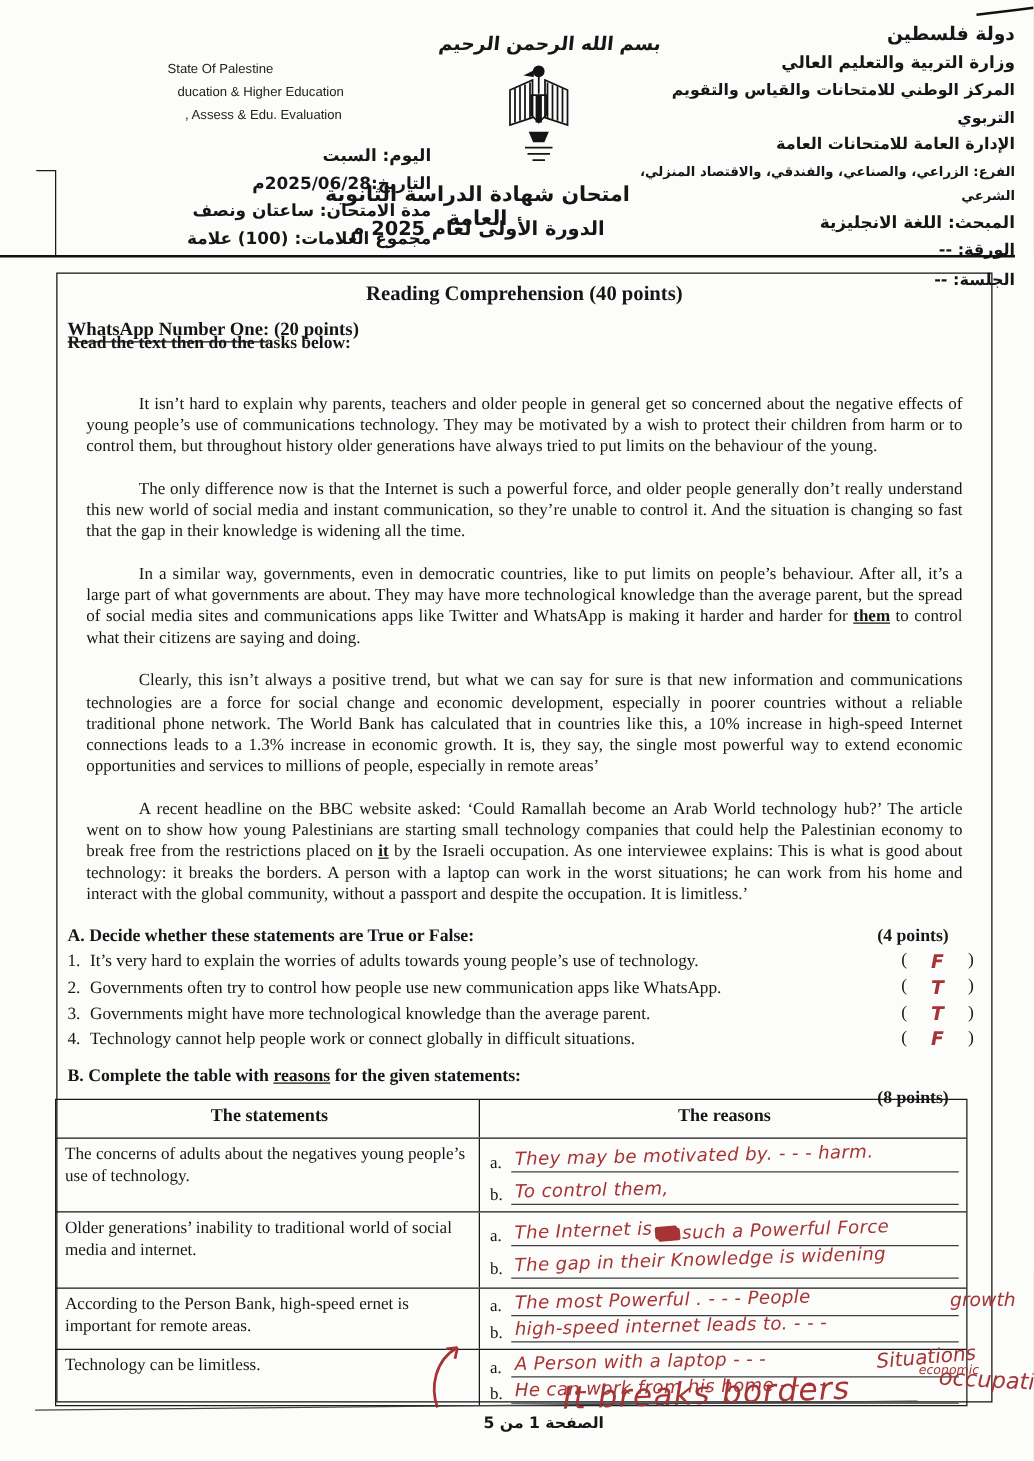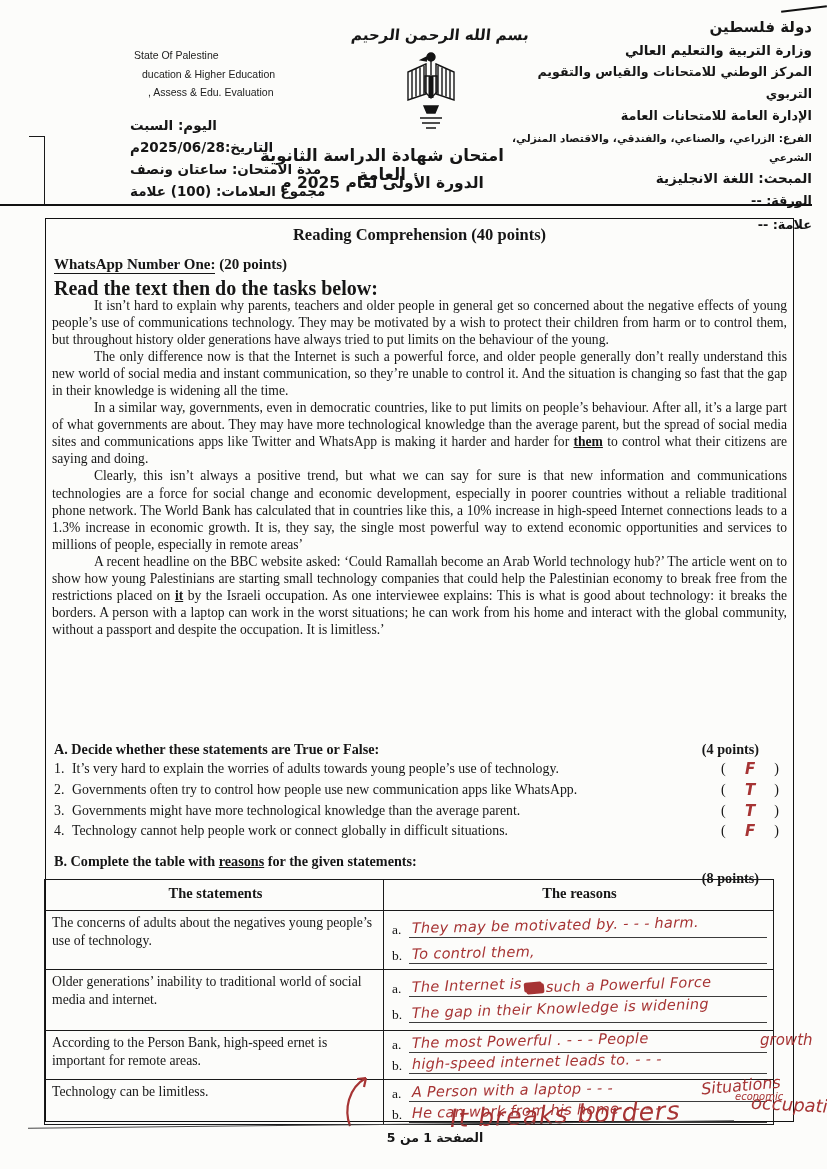--- a/index.html
+++ b/index.html
@@ -9,21 +9,21 @@
   .b{font-weight:bold;}
   .ar{font-family:"DejaVu Sans",sans-serif;font-weight:bold;}
   
   .en-head{left:100px;top:22px;width:255px;font-family:"Liberation Sans",sans-serif;
            font-weight:normal;font-size:10.5px;line-height:18.5px;color:#222;margin-top:24px;}
   .en-head div:nth-child(1){margin-left:34px;}
   .en-head div:nth-child(2){margin-left:42px;}
   .en-head div:nth-child(3){margin-left:48px;}
   .en-head div:nth-child(4){margin-left:6px;font-style:italic;}
   
-  .exam-info{left:130px;top:114px;width:215px;text-align:left;font-size:13.5px;line-height:22px;}
+  .exam-info{left:130px;top:114px;width:215px;text-align:right;font-size:13.5px;line-height:22px;}
   .vline{left:44px;top:136px;height:69px;width:0;border-left:1.6px solid #1a1a1a;}
   .hstub{left:29px;top:136px;width:15px;height:0;border-top:1.6px solid #1a1a1a;}
   
   .basmala{left:345px;top:26px;width:190px;text-align:center;font-size:15px;transform:skewX(-6deg);}
   .emblem{left:402px;top:50px;}
   .ctitle1{left:248px;top:146px;width:268px;text-align:center;font-size:16.5px;}
   .ctitle2{left:248px;top:174px;width:268px;text-align:center;font-size:15.5px;}
   
   .gov{left:500px;top:16px;width:312px;}
   .gov .ctr{}
@@ -35,23 +35,23 @@
   .gv5{font-size:10.6px;line-height:19px;margin-top:2px;}
   .gv6{font-size:13.5px;line-height:22px;}
   .gv7{font-size:12.8px;line-height:24px;}
   .corner-diag{left:781px;top:8px;width:46px;height:0;border-top:2.4px solid #111;transform:rotate(-7deg);}
   .head-rule{left:0;top:204px;width:812px;height:2.4px;background:#111;}
   
   .mainbox{left:45px;top:218px;width:747px;height:902px;border:1.6px solid #111;}
   .rc-title{left:0;top:6px;width:100%;text-align:center;font-size:16.5px;}
   .q1{left:8px;top:37px;font-size:15px;}
   .q1 .u{border-bottom:1.6px solid #161616;padding-bottom:1px;}
-  .instr{left:8px;top:58px;font-size:20px;}
+  .instr{left:8px;top:48px;font-size:14px;}
   .passage{left:6px;top:78px;width:735px;font-size:13.6px;line-height:17.05px;text-align:justify;}
-  .passage p{margin:0;text-indent:42px;}
+  .passage p{margin:17px;text-indent:42px;}
   .emu{font-weight:bold;text-decoration:underline;}
   
   .taskA{left:8px;top:521px;width:729px;}
   .ta-head{display:flex;font-size:14.2px;font-weight:bold;line-height:19px;}
   .ta-head .pts{margin-left:auto;margin-right:24px;}
   .ta-item{display:flex;font-size:13.8px;line-height:20.8px;}
   .ta-item .num{width:18px;}
   .ta-item .txt{flex:1;}
   .ansgrp{width:58px;display:flex;justify-content:space-between;align-items:center;margin-right:4px;font-size:14px;}
   
@@ -126,21 +126,21 @@
   <div class="abs ctitle2 ar" dir="rtl">الدورة الأولى لعام 2025 م</div>
 
   <div class="abs gov ar" dir="rtl">
     <div class="ctr gv1">دولة فلسطين</div>
     <div class="ctr gv2">وزارة التربية والتعليم العالي</div>
     <div class="ctr gv3">المركز الوطني للامتحانات والقياس والتقويم التربوي</div>
     <div class="ctr gv4">الإدارة العامة للامتحانات العامة</div>
     <div class="rgt gv5">الفرع: الزراعي، والصناعي، والفندقي، والاقتصاد المنزلي، الشرعي</div>
     <div class="rgt gv6">المبحث: اللغة الانجليزية</div>
     <div class="rgt gv7">الورقة: --</div>
-    <div class="rgt gv7">علامة: --</div>
+    <div class="rgt gv7">الجلسة: --</div>
   </div>
 
   <div class="abs corner-diag"></div>
   <div class="abs head-rule"></div>
 
   <div class="abs mainbox">
 
     <div class="abs rc-title b">Reading Comprehension (40 points)</div>
 
     <div class="abs q1 b">

